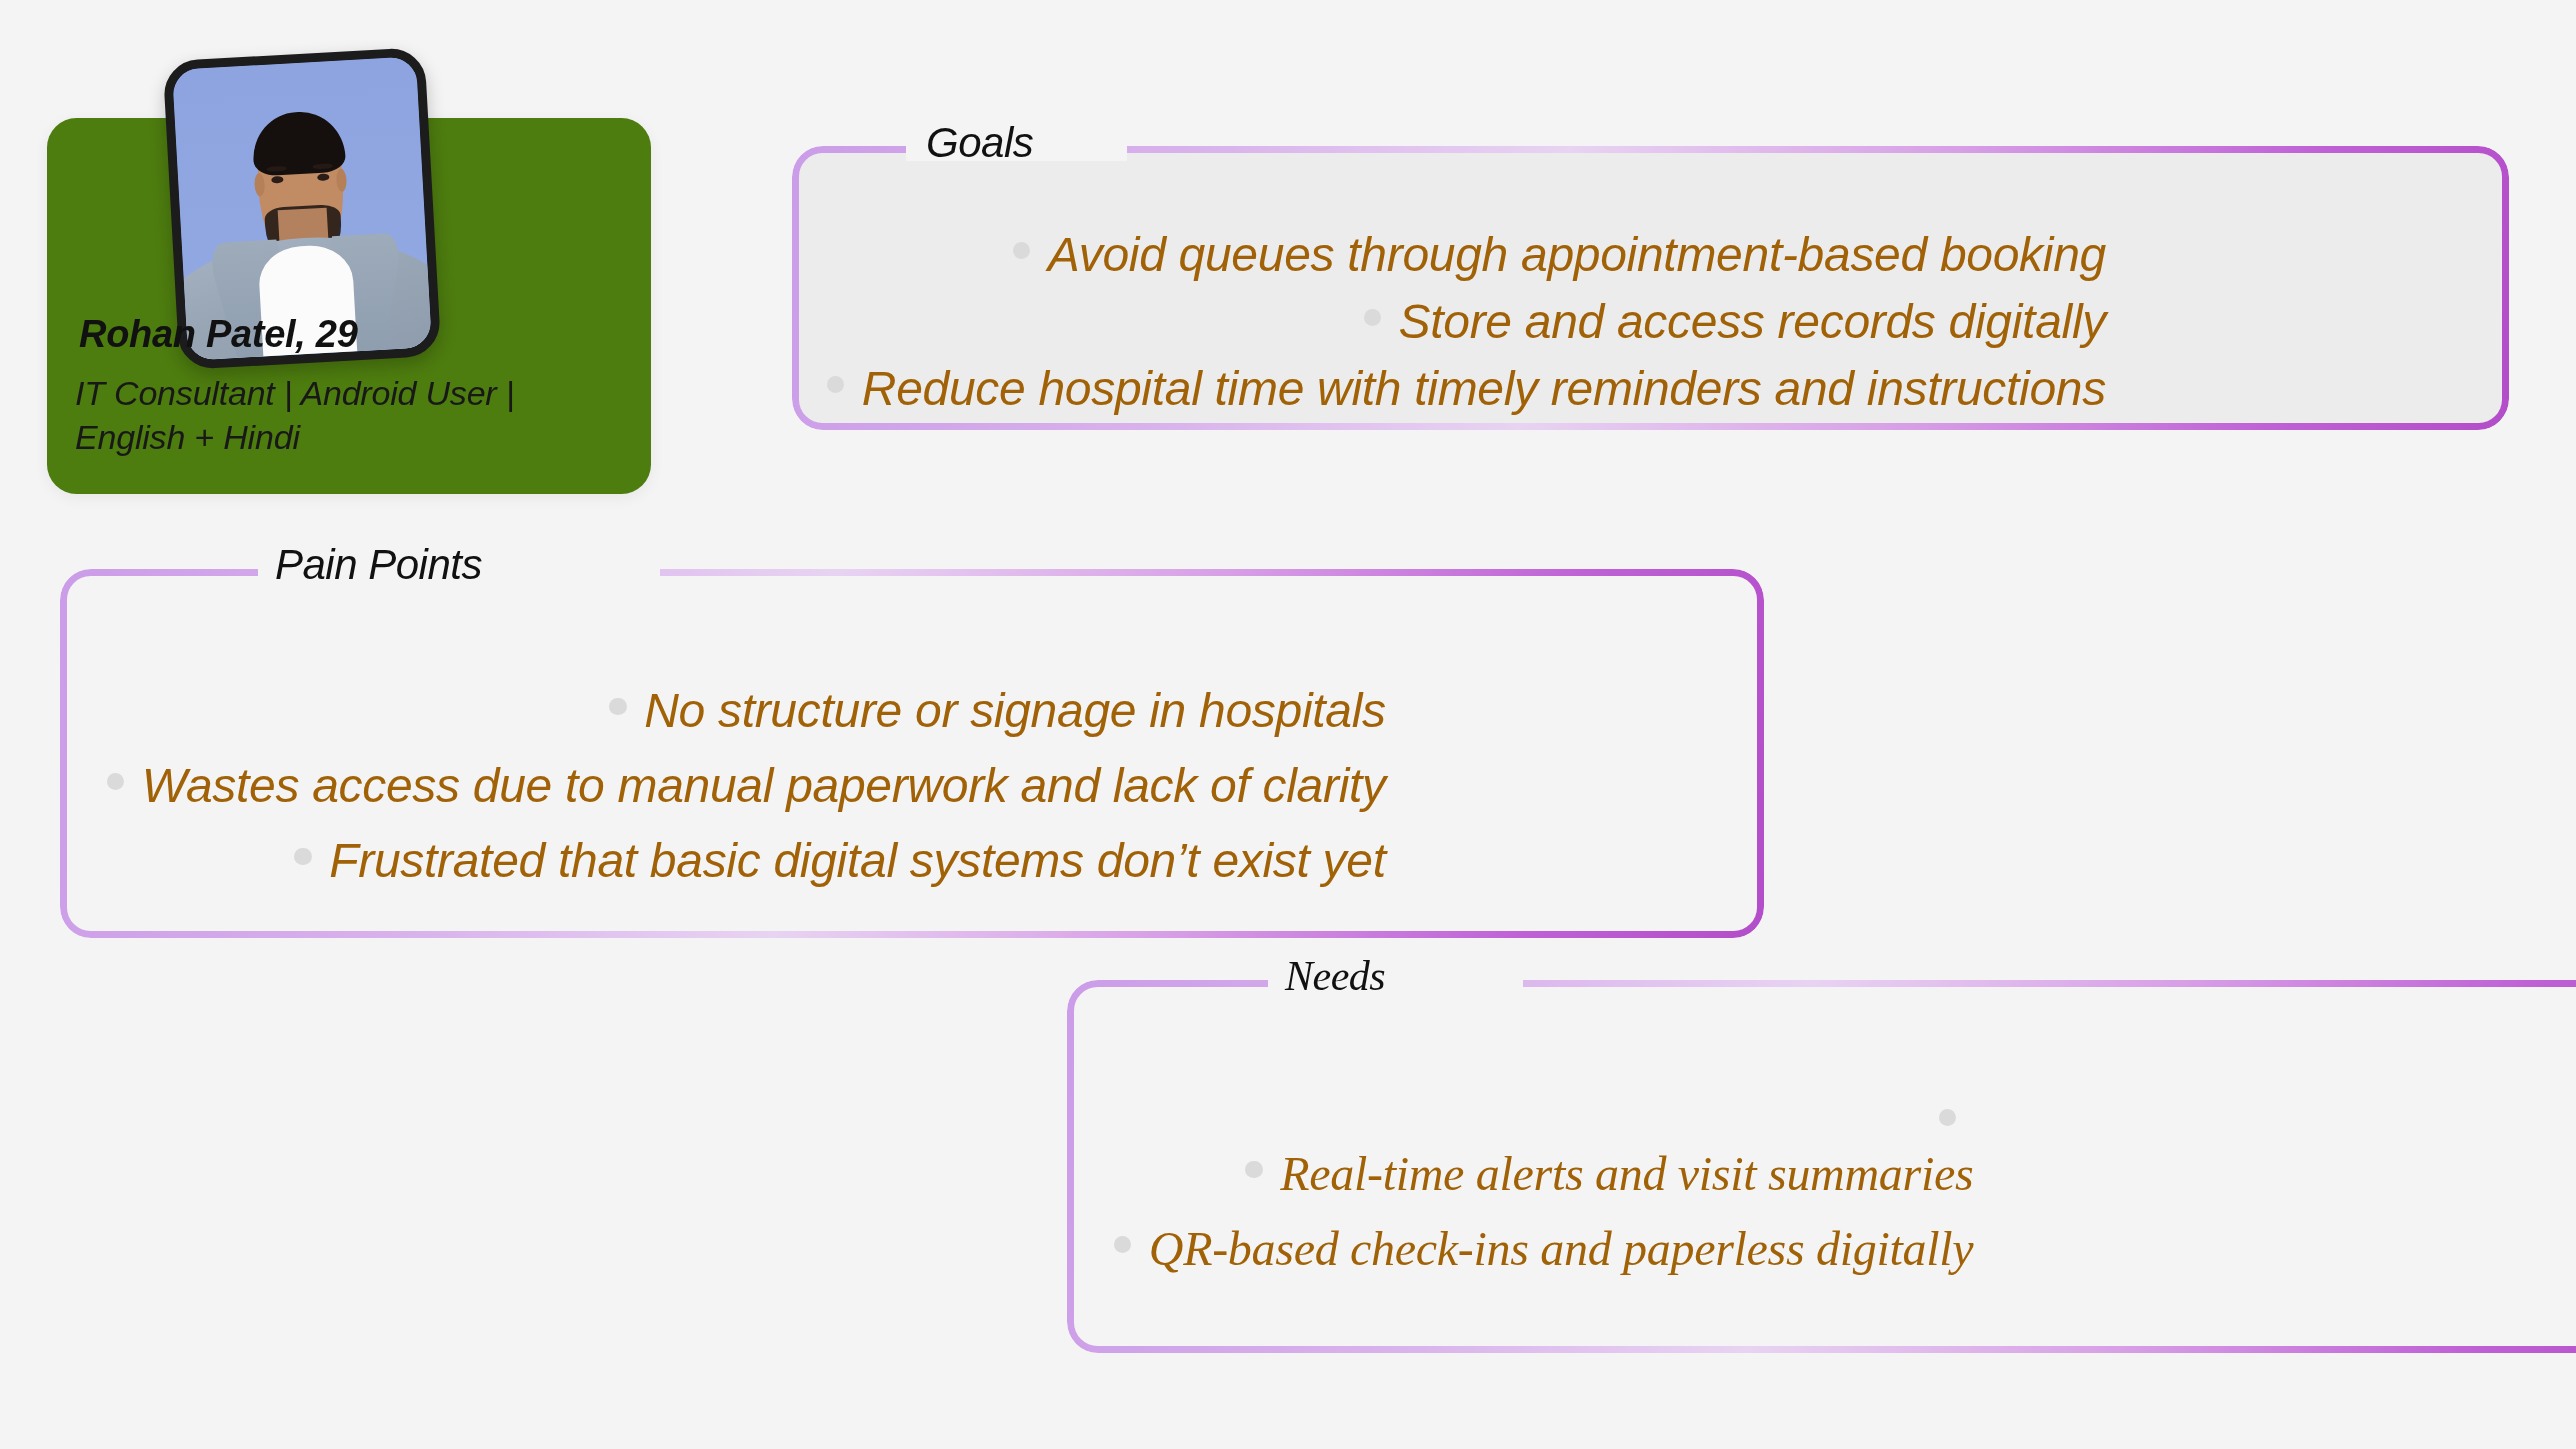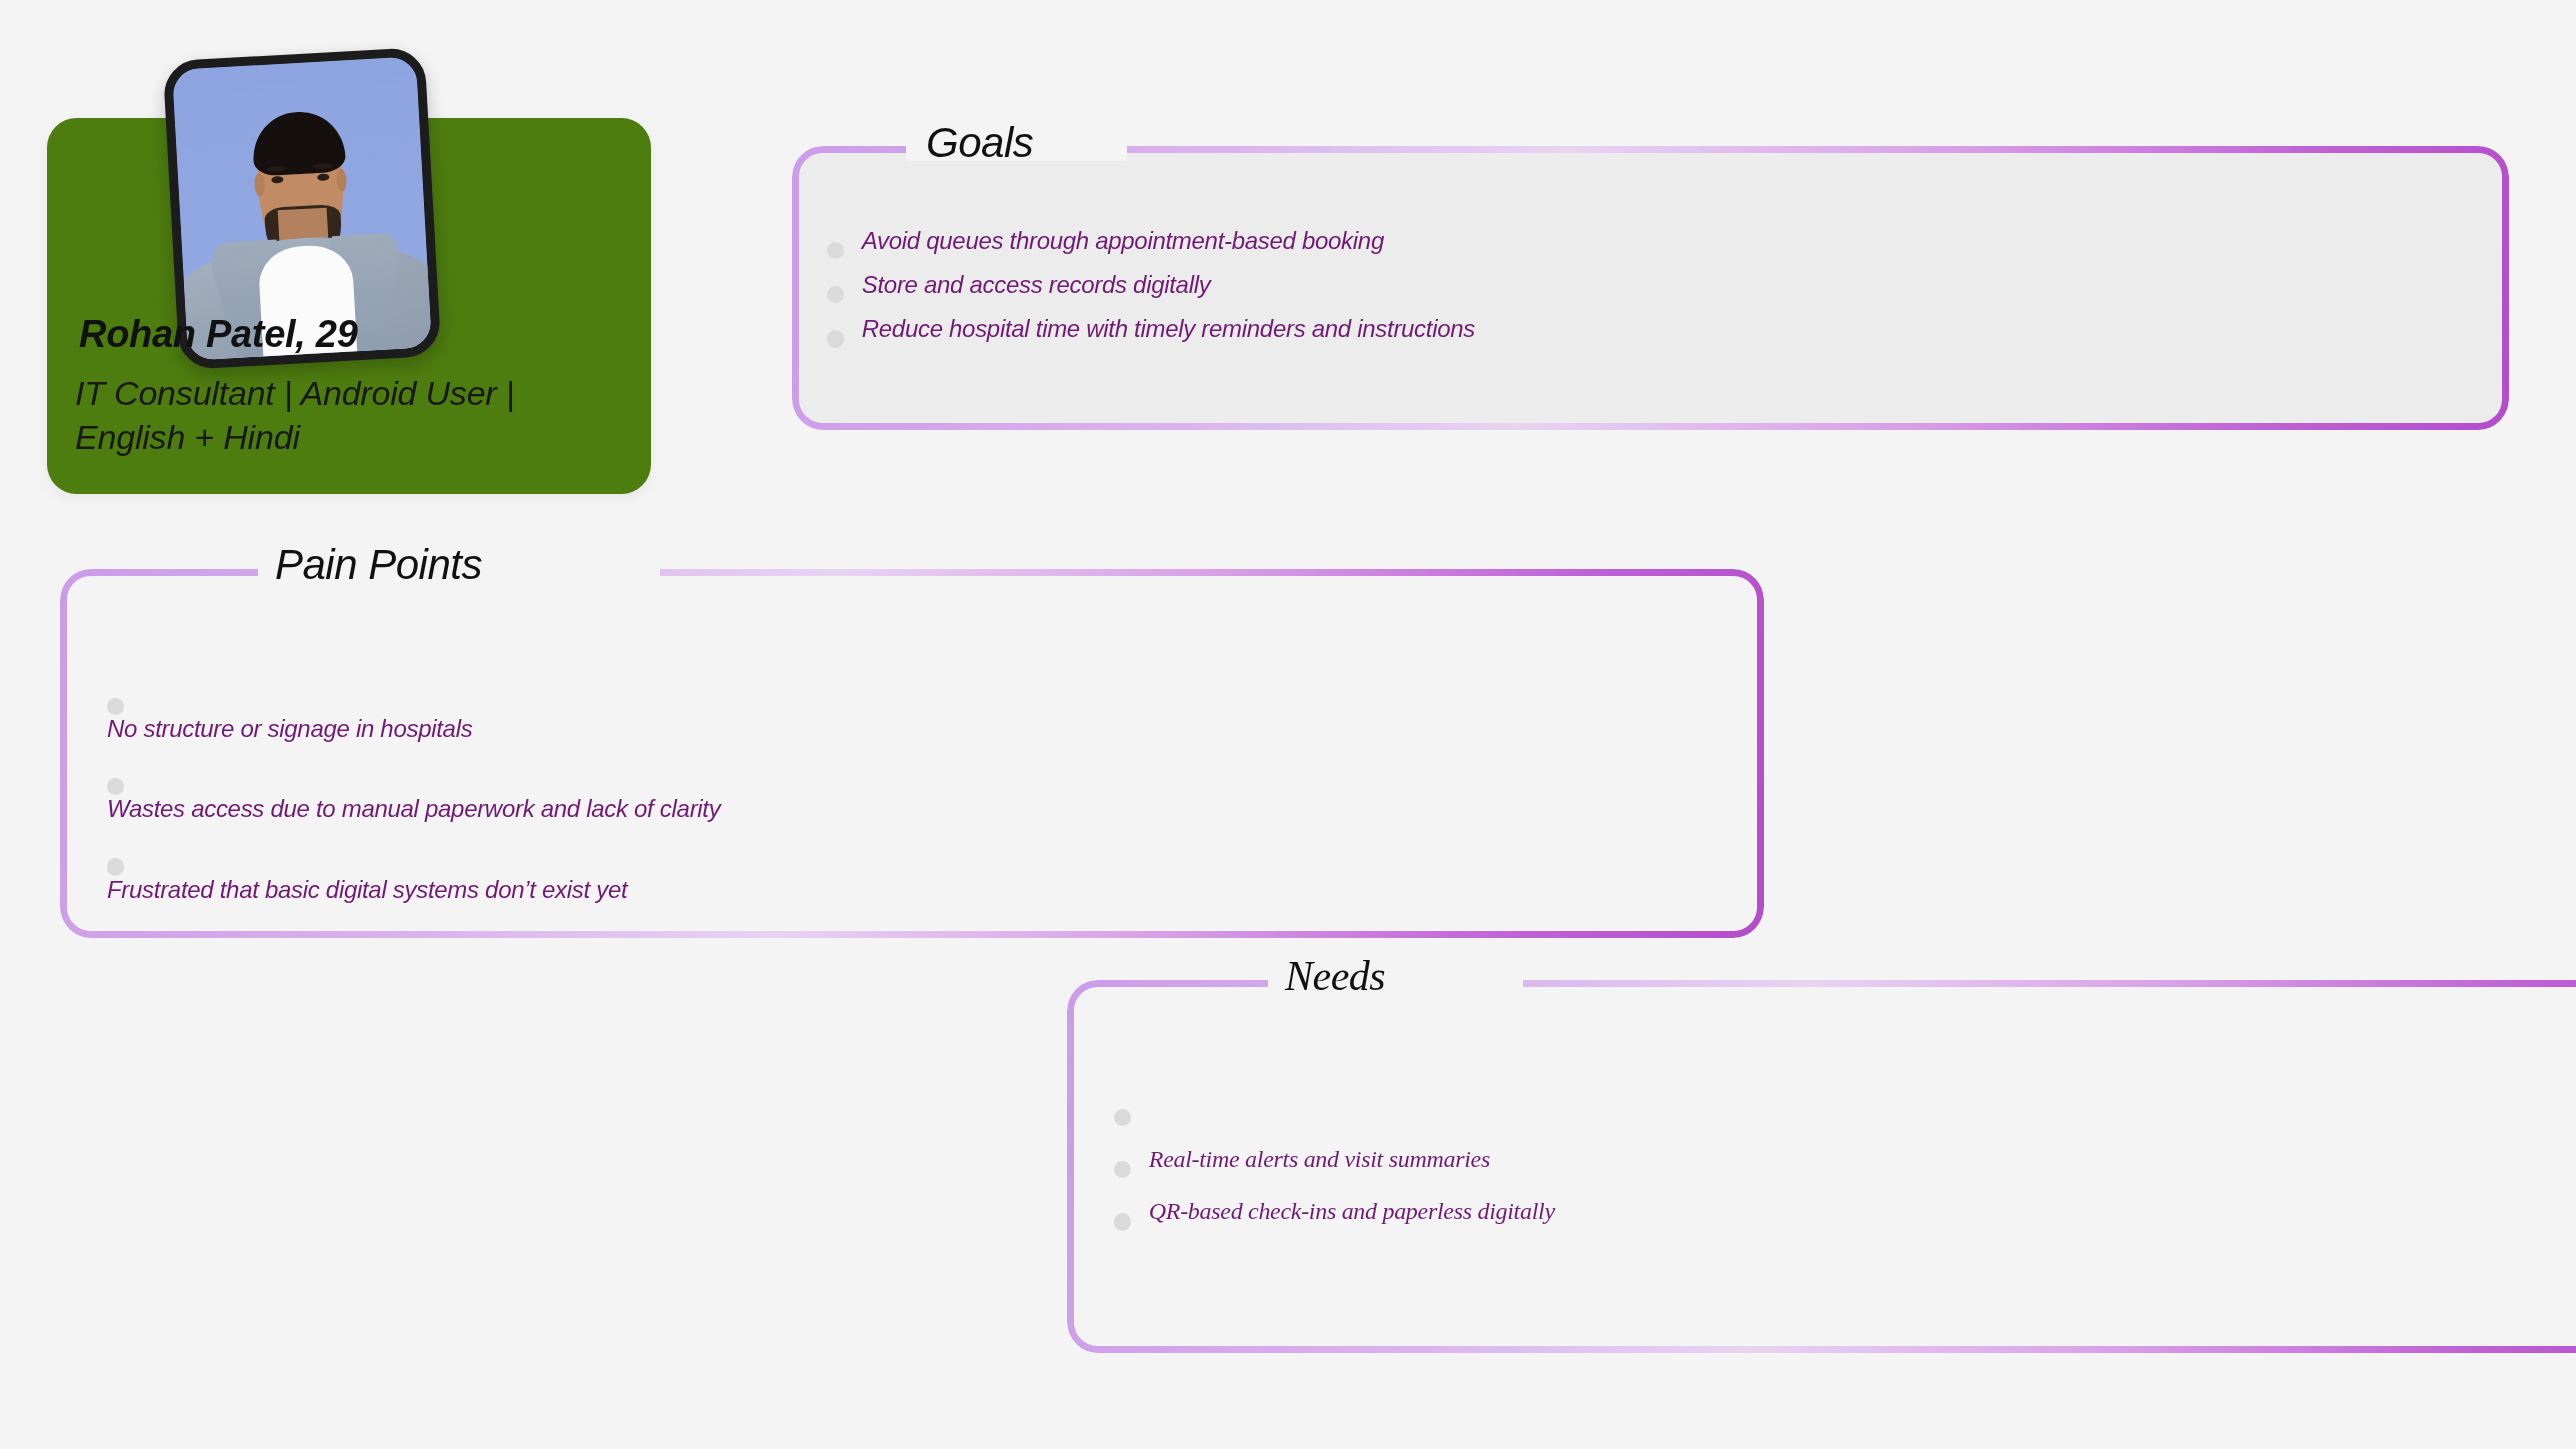--- a/index.html
+++ b/index.html
@@ -121,41 +121,41 @@
   .sec .title-mask{
     position:absolute; height:31px; background:#f4f4f4;
   }
   .sec .title{
     position:absolute; font-size:42px; font-style:italic; color:#111;
     white-space:nowrap; letter-spacing:-0.5px;
   }
   .sec ul{ position:absolute; list-style:none; }
   .sec li{
     display:flex; align-items:flex-start;
-    font-size:24px; font-style:italic; color:#701a75;
-    letter-spacing:-0.3px; white-space:nowrap;
+    font-size:48px; font-style:italic; color:#a16207;
+    letter-spacing:-0.3px; white-space:nowrap;justify-content:flex-end;
   }
   .sec .dot{
     flex:none; width:17.4px; height:17.4px; border-radius:50%;
     background:#dadada; margin-top:14.8px; margin-right:17.4px;
   }
 
   
   #sec-goals{ left:792px; top:146px; width:1717px; height:284px; }
   #sec-goals .title-mask{ left:114px; top:-16px; width:221px; }
   #sec-goals .title{ left:134px; top:-27px; }
   #sec-goals ul{ left:35px; top:81px; }
   #sec-goals li{ margin-bottom:12px; }
 
   
   #sec-pain{ left:60px; top:569px; width:1704px; height:369px; }
   #sec-pain .title-mask{ left:198px; top:-16px; width:402px; }
   #sec-pain .title{ left:215px; top:-28px; }
   #sec-pain ul{ left:47px; top:114px; }
-  #sec-pain li{ margin-bottom:20px;flex-direction:column; }
+  #sec-pain li{ margin-bottom:20px; }
 
   
   #sec-needs{ left:1067px; top:980px; width:1628px; height:373px;font-family:Liberation Serif, serif; }
   #sec-needs .title-mask{ left:201px; top:-16px; width:255px; }
   #sec-needs .title{ left:218px; top:-28px; }
   #sec-needs ul{ left:47px; top:114px; }
   #sec-needs li{ margin-bottom:20px; }
 </style>
 </head>
 <body>

